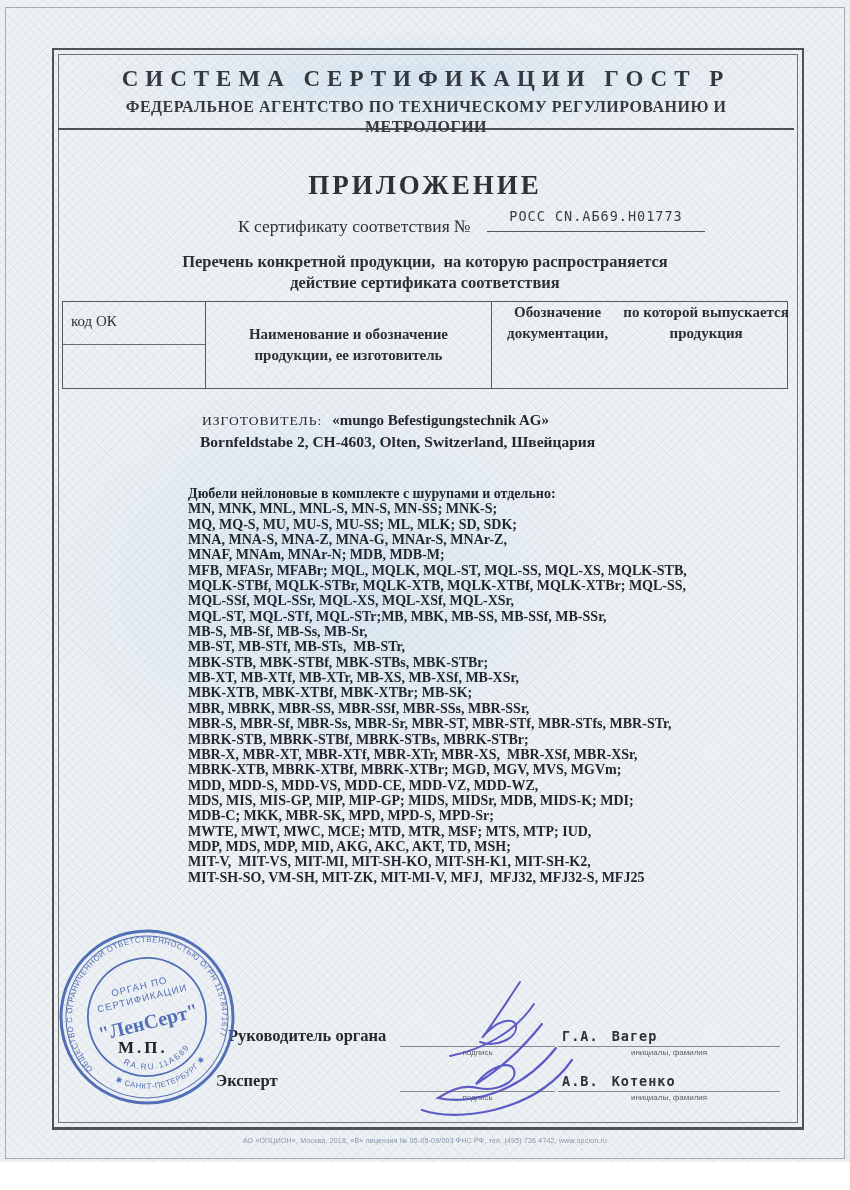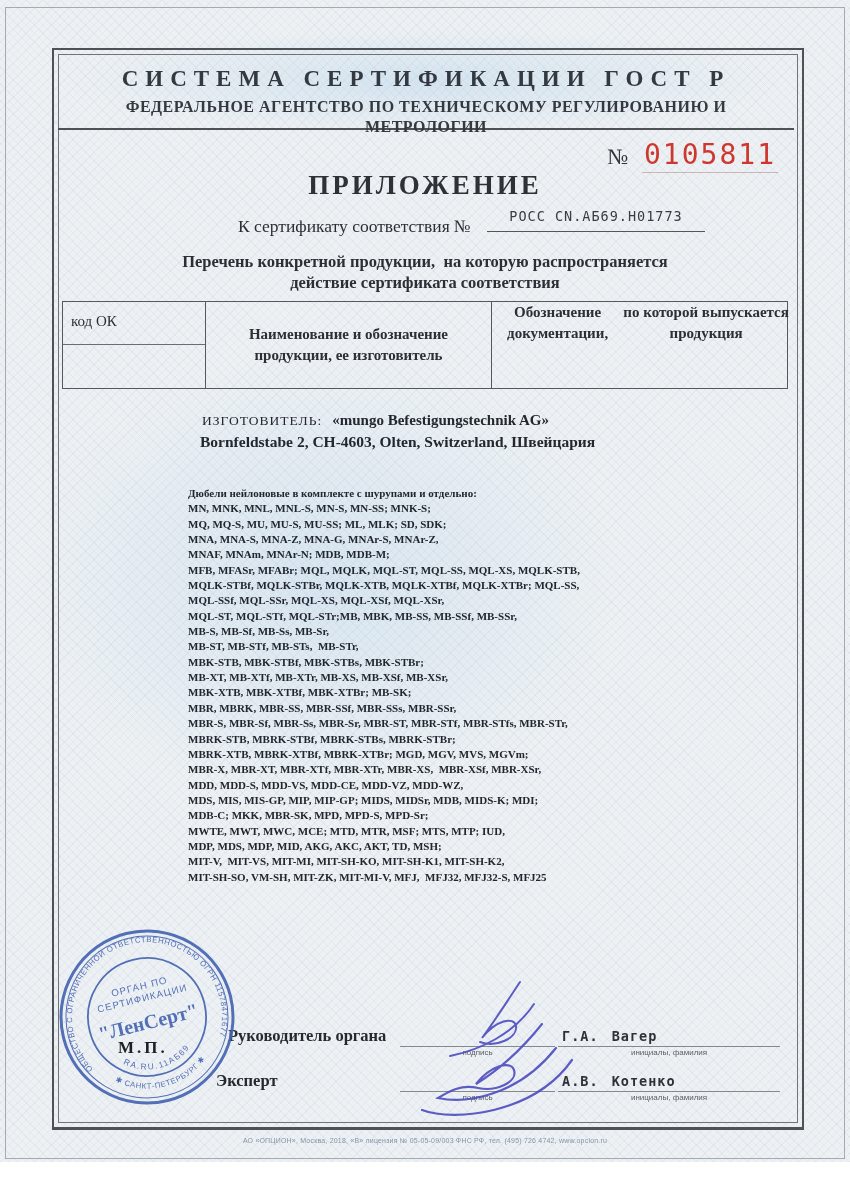--- a/index.html
+++ b/index.html
@@ -45,21 +45,21 @@
     box-sizing:border-box;display:flex;flex-direction:column;justify-content:center;text-align:center;
     font-size:15px;font-weight:bold;line-height:1.4;}
   .t-c3{position:absolute;left:429px;top:0;width:297px;height:100%;
     display:flex;flex-direction:row;justify-content:center;text-align:center;
     font-size:15px;font-weight:bold;line-height:1.4;}
   .mfr1{position:absolute;left:202px;top:412px;font-size:15px;color:#24272e;}
   .mfr-label{font-size:13.5px;letter-spacing:1px;}
   .mfr-name{font-weight:bold;margin-left:10px;}
   .mfr2{position:absolute;left:200px;top:433px;font-size:15.5px;font-weight:bold;color:#24272e;}
   .plist{position:absolute;left:188px;top:486px;color:#21262f;}
-  .pl{font-size:11px;font-weight:bold;line-height:15.35px;white-space:pre;}
+  .pl{font-size:14px;font-weight:bold;line-height:15.35px;white-space:pre;}
   .stamp{position:absolute;left:52px;top:922px;width:190px;height:190px;
     transform:rotate(-14deg);opacity:.92;z-index:6;}
   .stamp text{fill:#4565b2;}
   .ringtext{font-family:"Liberation Sans",sans-serif;font-size:7.7px;letter-spacing:.6px;}
   .inner-small{font-family:"Liberation Sans",sans-serif;font-size:9.6px;letter-spacing:1.1px;}
   .org-name{font-family:"Liberation Serif",serif;font-size:20px;font-weight:bold;}
   .regnum{font-family:"Liberation Sans",sans-serif;font-size:8.3px;letter-spacing:1.5px;}
   .mp{position:absolute;left:118px;top:1038px;font-size:17px;font-weight:bold;
     letter-spacing:3px;color:#1d2024;z-index:7;}
   .sig-label1{position:absolute;left:228px;top:1026px;font-size:16.5px;font-weight:bold;color:#26292f;}
@@ -90,23 +90,20 @@
 
   <div class="frame">
     <div class="frame-inner"></div>
   </div>
 
   <div class="header-box">
     <div class="h1">СИСТЕМА СЕРТИФИКАЦИИ ГОСТ Р</div>
     <div class="h2">ФЕДЕРАЛЬНОЕ АГЕНТСТВО ПО ТЕХНИЧЕСКОМУ РЕГУЛИРОВАНИЮ И МЕТРОЛОГИИ</div>
   </div>
 
-  <div class="docnum">
-    <span class="no-sign">№</span><span class="no-val">0105811</span>
-  </div>
 
   <div class="title">ПРИЛОЖЕНИЕ</div>
 
   <div class="cert-label">К сертификату соответствия №</div>
   <div class="cert-value">РОСС CN.АБ69.Н01773</div>
 
   <div class="sub1">Перечень конкретной продукции,  на которую распространяется</div>
   <div class="sub2">действие сертификата соответствия</div>
 
   <div class="table">
@@ -139,22 +136,22 @@
     <div class="pl">MQL-SSf, MQL-SSr, MQL-XS, MQL-XSf, MQL-XSr,</div>
     <div class="pl">MQL-ST, MQL-STf, MQL-STr;MB, MBK, MB-SS, MB-SSf, MB-SSr,</div>
     <div class="pl">MB-S, MB-Sf, MB-Ss, MB-Sr,</div>
     <div class="pl">MB-ST, MB-STf, MB-STs,  MB-STr,</div>
     <div class="pl">MBK-STB, MBK-STBf, MBK-STBs, MBK-STBr;</div>
     <div class="pl">MB-XT, MB-XTf, MB-XTr, MB-XS, MB-XSf, MB-XSr,</div>
     <div class="pl">MBK-XTB, MBK-XTBf, MBK-XTBr; MB-SK;</div>
     <div class="pl">MBR, MBRK, MBR-SS, MBR-SSf, MBR-SSs, MBR-SSr,</div>
     <div class="pl">MBR-S, MBR-Sf, MBR-Ss, MBR-Sr, MBR-ST, MBR-STf, MBR-STfs, MBR-STr,</div>
     <div class="pl">MBRK-STB, MBRK-STBf, MBRK-STBs, MBRK-STBr;</div>
+    <div class="pl">MBR-X, MBR-XT, MBR-XTf, MBR-XTr, MBR-XS,  MBR-XSf, MBR-XSr,</div>
     <div class="pl">MBRK-XTB, MBRK-XTBf, MBRK-XTBr; MGD, MGV, MVS, MGVm;</div>
-    <div class="pl">MBR-X, MBR-XT, MBR-XTf, MBR-XTr, MBR-XS,  MBR-XSf, MBR-XSr,</div>
     <div class="pl">MDD, MDD-S, MDD-VS, MDD-CE, MDD-VZ, MDD-WZ,</div>
     <div class="pl">MDS, MIS, MIS-GP, MIP, MIP-GP; MIDS, MIDSr, MDB, MIDS-K; MDI;</div>
     <div class="pl">MDB-C; MKK, MBR-SK, MPD, MPD-S, MPD-Sr;</div>
     <div class="pl">MWTE, MWT, MWC, MCE; MTD, MTR, MSF; MTS, MTP; IUD,</div>
     <div class="pl">MDP, MDS, MDP, MID, AKG, AKC, AKT, TD, MSH;</div>
     <div class="pl">MIT-V,  MIT-VS, MIT-MI, MIT-SH-KO, MIT-SH-K1, MIT-SH-K2,</div>
     <div class="pl">MIT-SH-SO, VM-SH, MIT-ZK, MIT-MI-V, MFJ,  MFJ32, MFJ32-S, MFJ25</div>
   </div>
 
   <div class="stamp">

